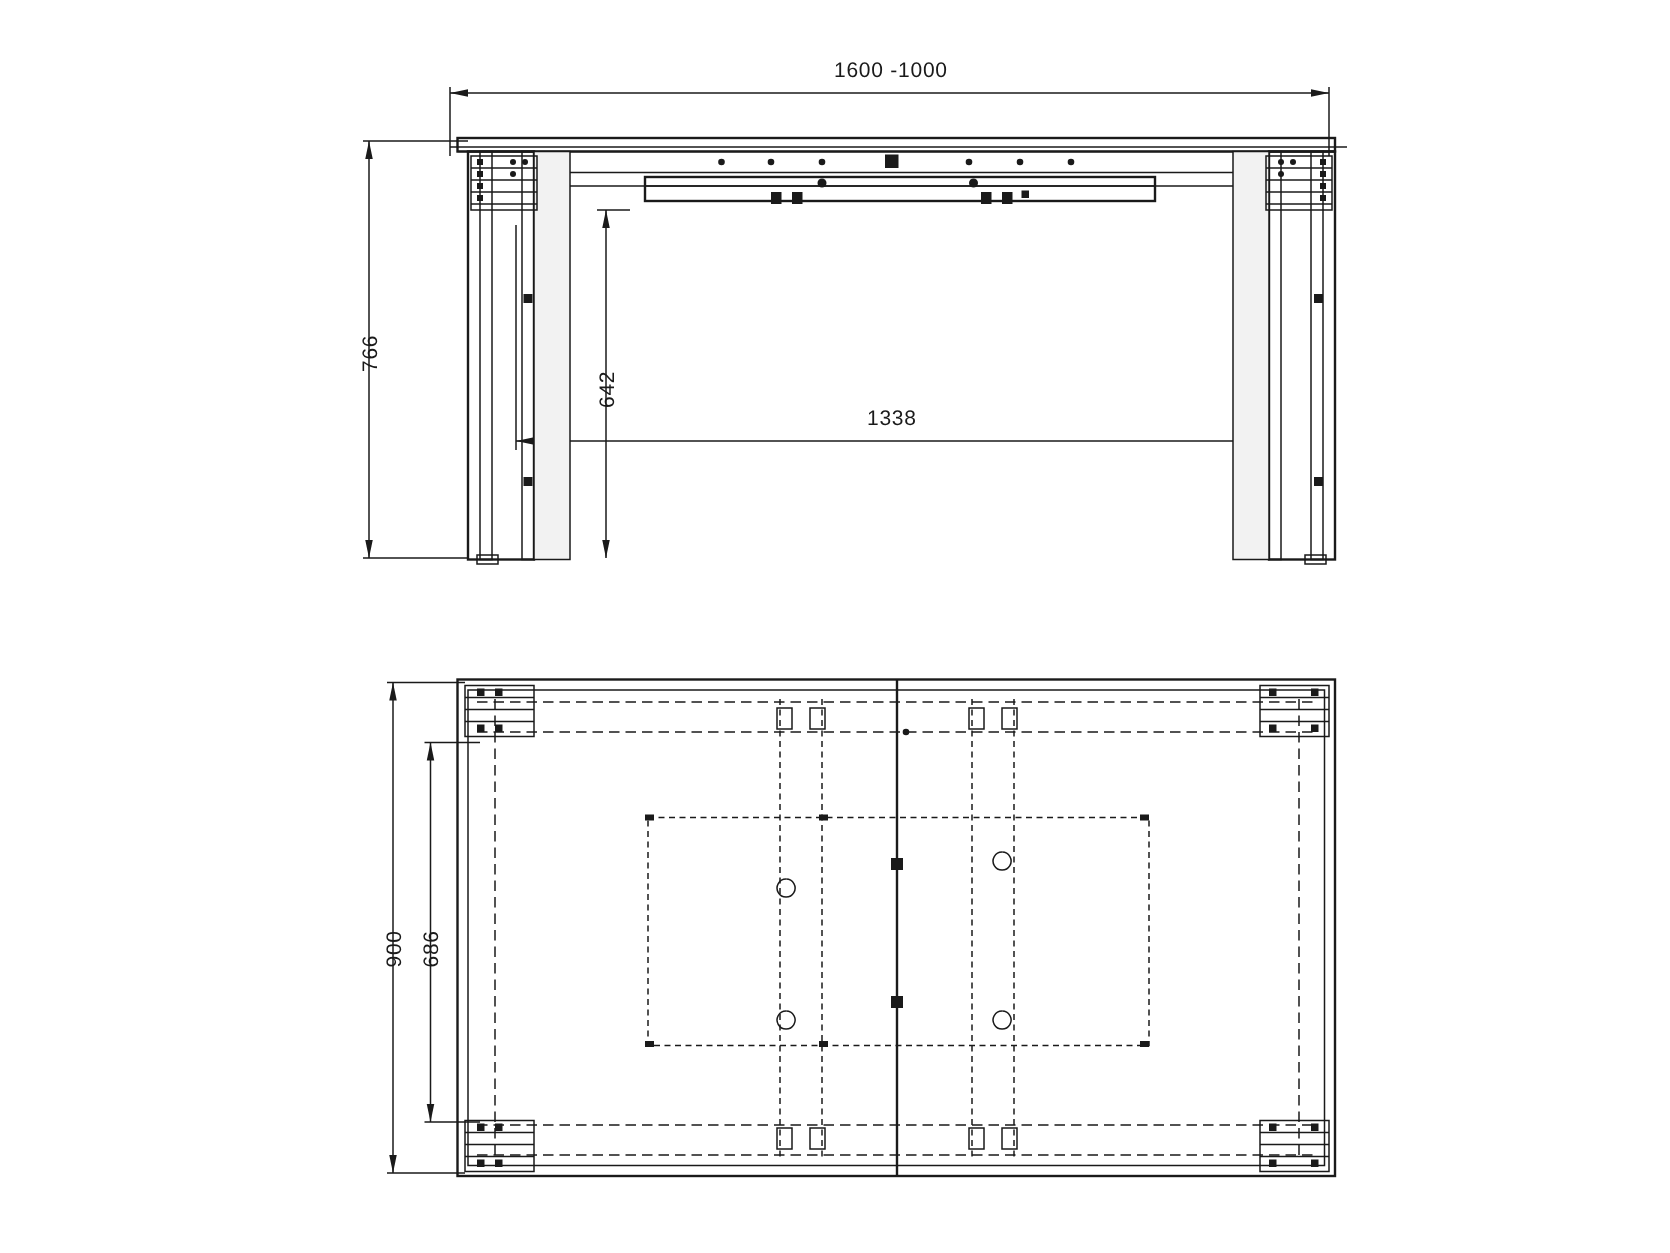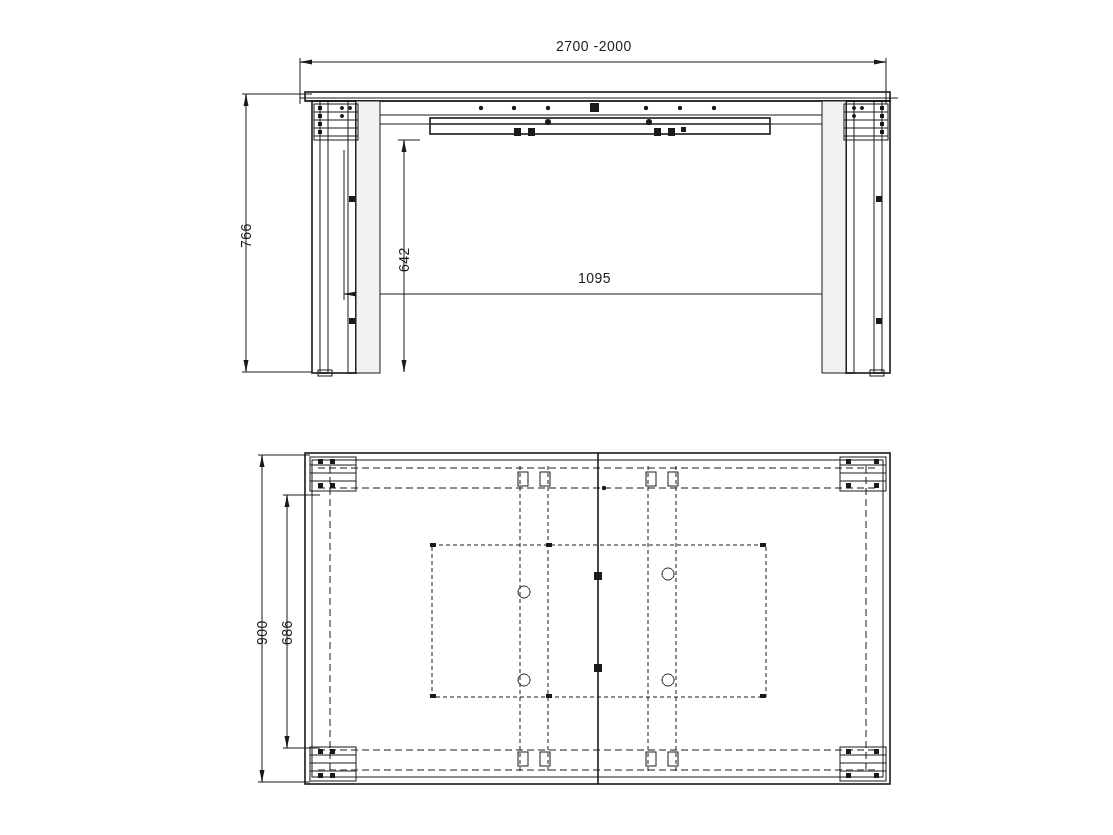--- a/index.html
+++ b/index.html
@@ -262,25 +262,25 @@
         <rect class="fillblk" x="430" y="543" width="6" height="4"></rect>
         <rect class="fillblk" x="546" y="543" width="6" height="4"></rect>
         <rect class="fillblk" x="760" y="543" width="6" height="4"></rect>
         <rect class="fillblk" x="430" y="694" width="6" height="4"></rect>
         <rect class="fillblk" x="546" y="694" width="6" height="4"></rect>
         <rect class="fillblk" x="760" y="694" width="6" height="4"></rect>
       </g>
     </g>
   </svg>
 
-  <div class="dim-label" style="left:556px; top:38px;">2700 -2000</div>
+  <div class="dim-label" style="left:556px; top:38px;">1600 -1000</div>
 
   <div class="dim-label vert" style="left:238px; top:248px;">766</div>
 
   <div class="dim-label vert" style="left:396px; top:272px;">642</div>
 
-  <div class="dim-label" style="left:578px; top:270px;">1095</div>
+  <div class="dim-label" style="left:578px; top:270px;">1338</div>
 
   <div class="dim-label vert" style="left:254px; top:645px;">900</div>
 
   <div class="dim-label vert" style="left:279px; top:645px;">686</div>
 
 </div>
 
 </body></html>

